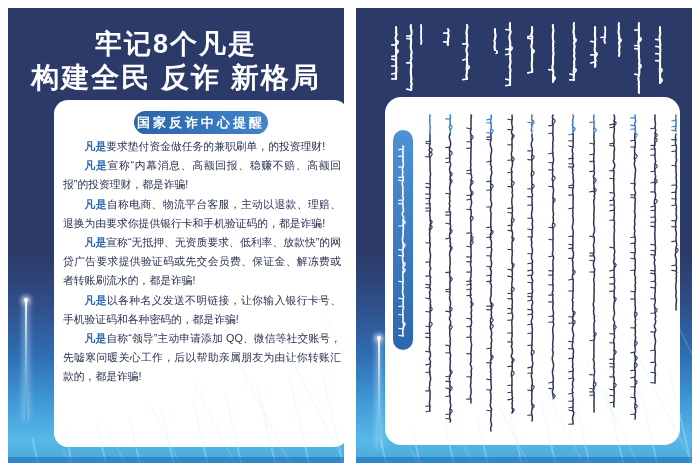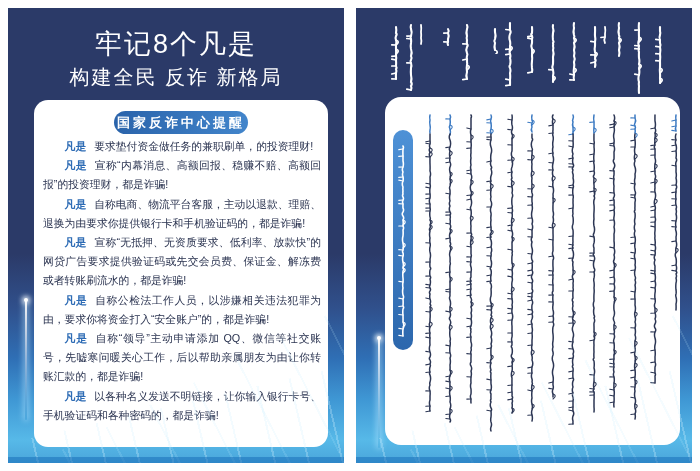--- a/index.html
+++ b/index.html
@@ -21,33 +21,33 @@
   .streak2{bottom:-58px;height:130px;transform:rotate(-27deg);opacity:.45;
      background:repeating-linear-gradient(90deg,rgba(255,255,255,0) 0 26px,
         rgba(190,235,255,.35) 26px 28px,rgba(255,255,255,0) 28px 49px);}
   .beam{position:absolute;width:2px;border-radius:2px;
         background:linear-gradient(180deg,rgba(255,255,255,.95),rgba(255,255,255,0));
         box-shadow:0 0 6px 1px rgba(180,230,255,.8);}
   .beam .dot{position:absolute;left:-1px;top:-2px;width:4px;height:4px;border-radius:50%;
         background:#fff;box-shadow:0 0 5px 2px rgba(255,255,255,.8);}
   
   .title{position:absolute;left:0;right:0;top:20px;margin:0;text-align:center;color:#ffffff;
-         font-weight:normal;line-height:33px;letter-spacing:2px;}
+         font-weight:bold;line-height:33px;letter-spacing:2px;}
   .title .t1{font-size:27px;display:block;}
-  .title .t2{font-size:20px;display:block;}
+  .title .t2{font-size:28px;display:block;}
   .panel{position:absolute;background:#ffffff;border-radius:14px;}
-  .left-panel{left:26px;top:92px;width:294px;height:347px;padding:0;box-sizing:border-box;}
+  .left-panel{left:46px;top:92px;width:294px;height:347px;padding:0;box-sizing:border-box;}
   .badge{margin:11px auto 3px auto;width:134px;height:23px;border-radius:12px;
          background:linear-gradient(90deg,#2a63aa,#4285cb);
          color:#ffffff;font-size:13px;font-weight:bold;letter-spacing:3px;
          text-align:center;line-height:23px;}
   .items{padding:0 7px 0 9px;}
   .items p{margin:0;font-size:10.8px;line-height:19.2px;text-align:justify;
            text-indent:2em;color:#2a3350;}
-  .items .kw{color:#2e6cb5;font-weight:bold;margin-right:8px;}
+  .items .kw{color:#2e6cb5;font-weight:bold;margin-right:0;}
   
   .right-panel{left:29px;top:89px;width:295px;height:348px;border-radius:16px;}
   .mn-title{position:absolute;left:0;top:0;width:336px;height:100px;}
   .mn-col{position:absolute;}
   .pill{position:absolute;left:8px;top:33px;width:20px;height:220px;border-radius:11px;
         background:linear-gradient(180deg,#4e91d6,#2c67ad);}
 </style>
 </head>
 <body>
 
@@ -58,23 +58,22 @@
       <span class="t1">牢记8个凡是</span>
       <span class="t2">构建全民 反诈 新格局</span>
     </h1>
     <div class="panel left-panel">
       <div class="badge">国家反诈中心提醒</div>
       <div class="items" id="items">
           <p><span class="kw">凡是</span><span>要求垫付资金做任务的兼职刷单，的投资理财!</span></p>
           <p><span class="kw">凡是</span><span>宣称“内幕消息、高额回报、稳赚不赔、高额回报”的投资理财，都是诈骗!</span></p>
           <p><span class="kw">凡是</span><span>自称电商、物流平台客服，主动以退款、理赔、退换为由要求你提供银行卡和手机验证码的，都是诈骗!</span></p>
           <p><span class="kw">凡是</span><span>宣称“无抵押、无资质要求、低利率、放款快”的网贷广告要求提供验证码或先交会员费、保证金、解冻费或者转账刷流水的，都是诈骗!</span></p>
-          <p><span class="kw">凡是</span><span>自称公检法工作人员，以涉嫌相关违法犯罪为由，要求你将资金打入“安全账户”的，都是诈骗!</span></p>
+          <p><span class="kw">凡是</span><span>以各种名义发送不明链接，让你输入银行卡号、手机验证码和各种密码的，都是诈骗!</span></p>
           <p><span class="kw">凡是</span><span>自称“领导”主动申请添加 QQ、微信等社交账号，先嘘寒问暖关心工作，后以帮助亲属朋友为由让你转账汇款的，都是诈骗!</span></p>
-          <p><span class="kw">凡是</span><span>以各种名义发送不明链接，让你输入银行卡号、手机验证码和各种密码的，都是诈骗!</span></p>
         </div>
     </div>
     <div class="tech">
       <div class="streak1"></div>
       <div class="streak2"></div>
     </div>
     <div class="beam" style="left:17px;top:292px;height:120px;">
         <span class="dot"></span>
       </div>
   </section>

